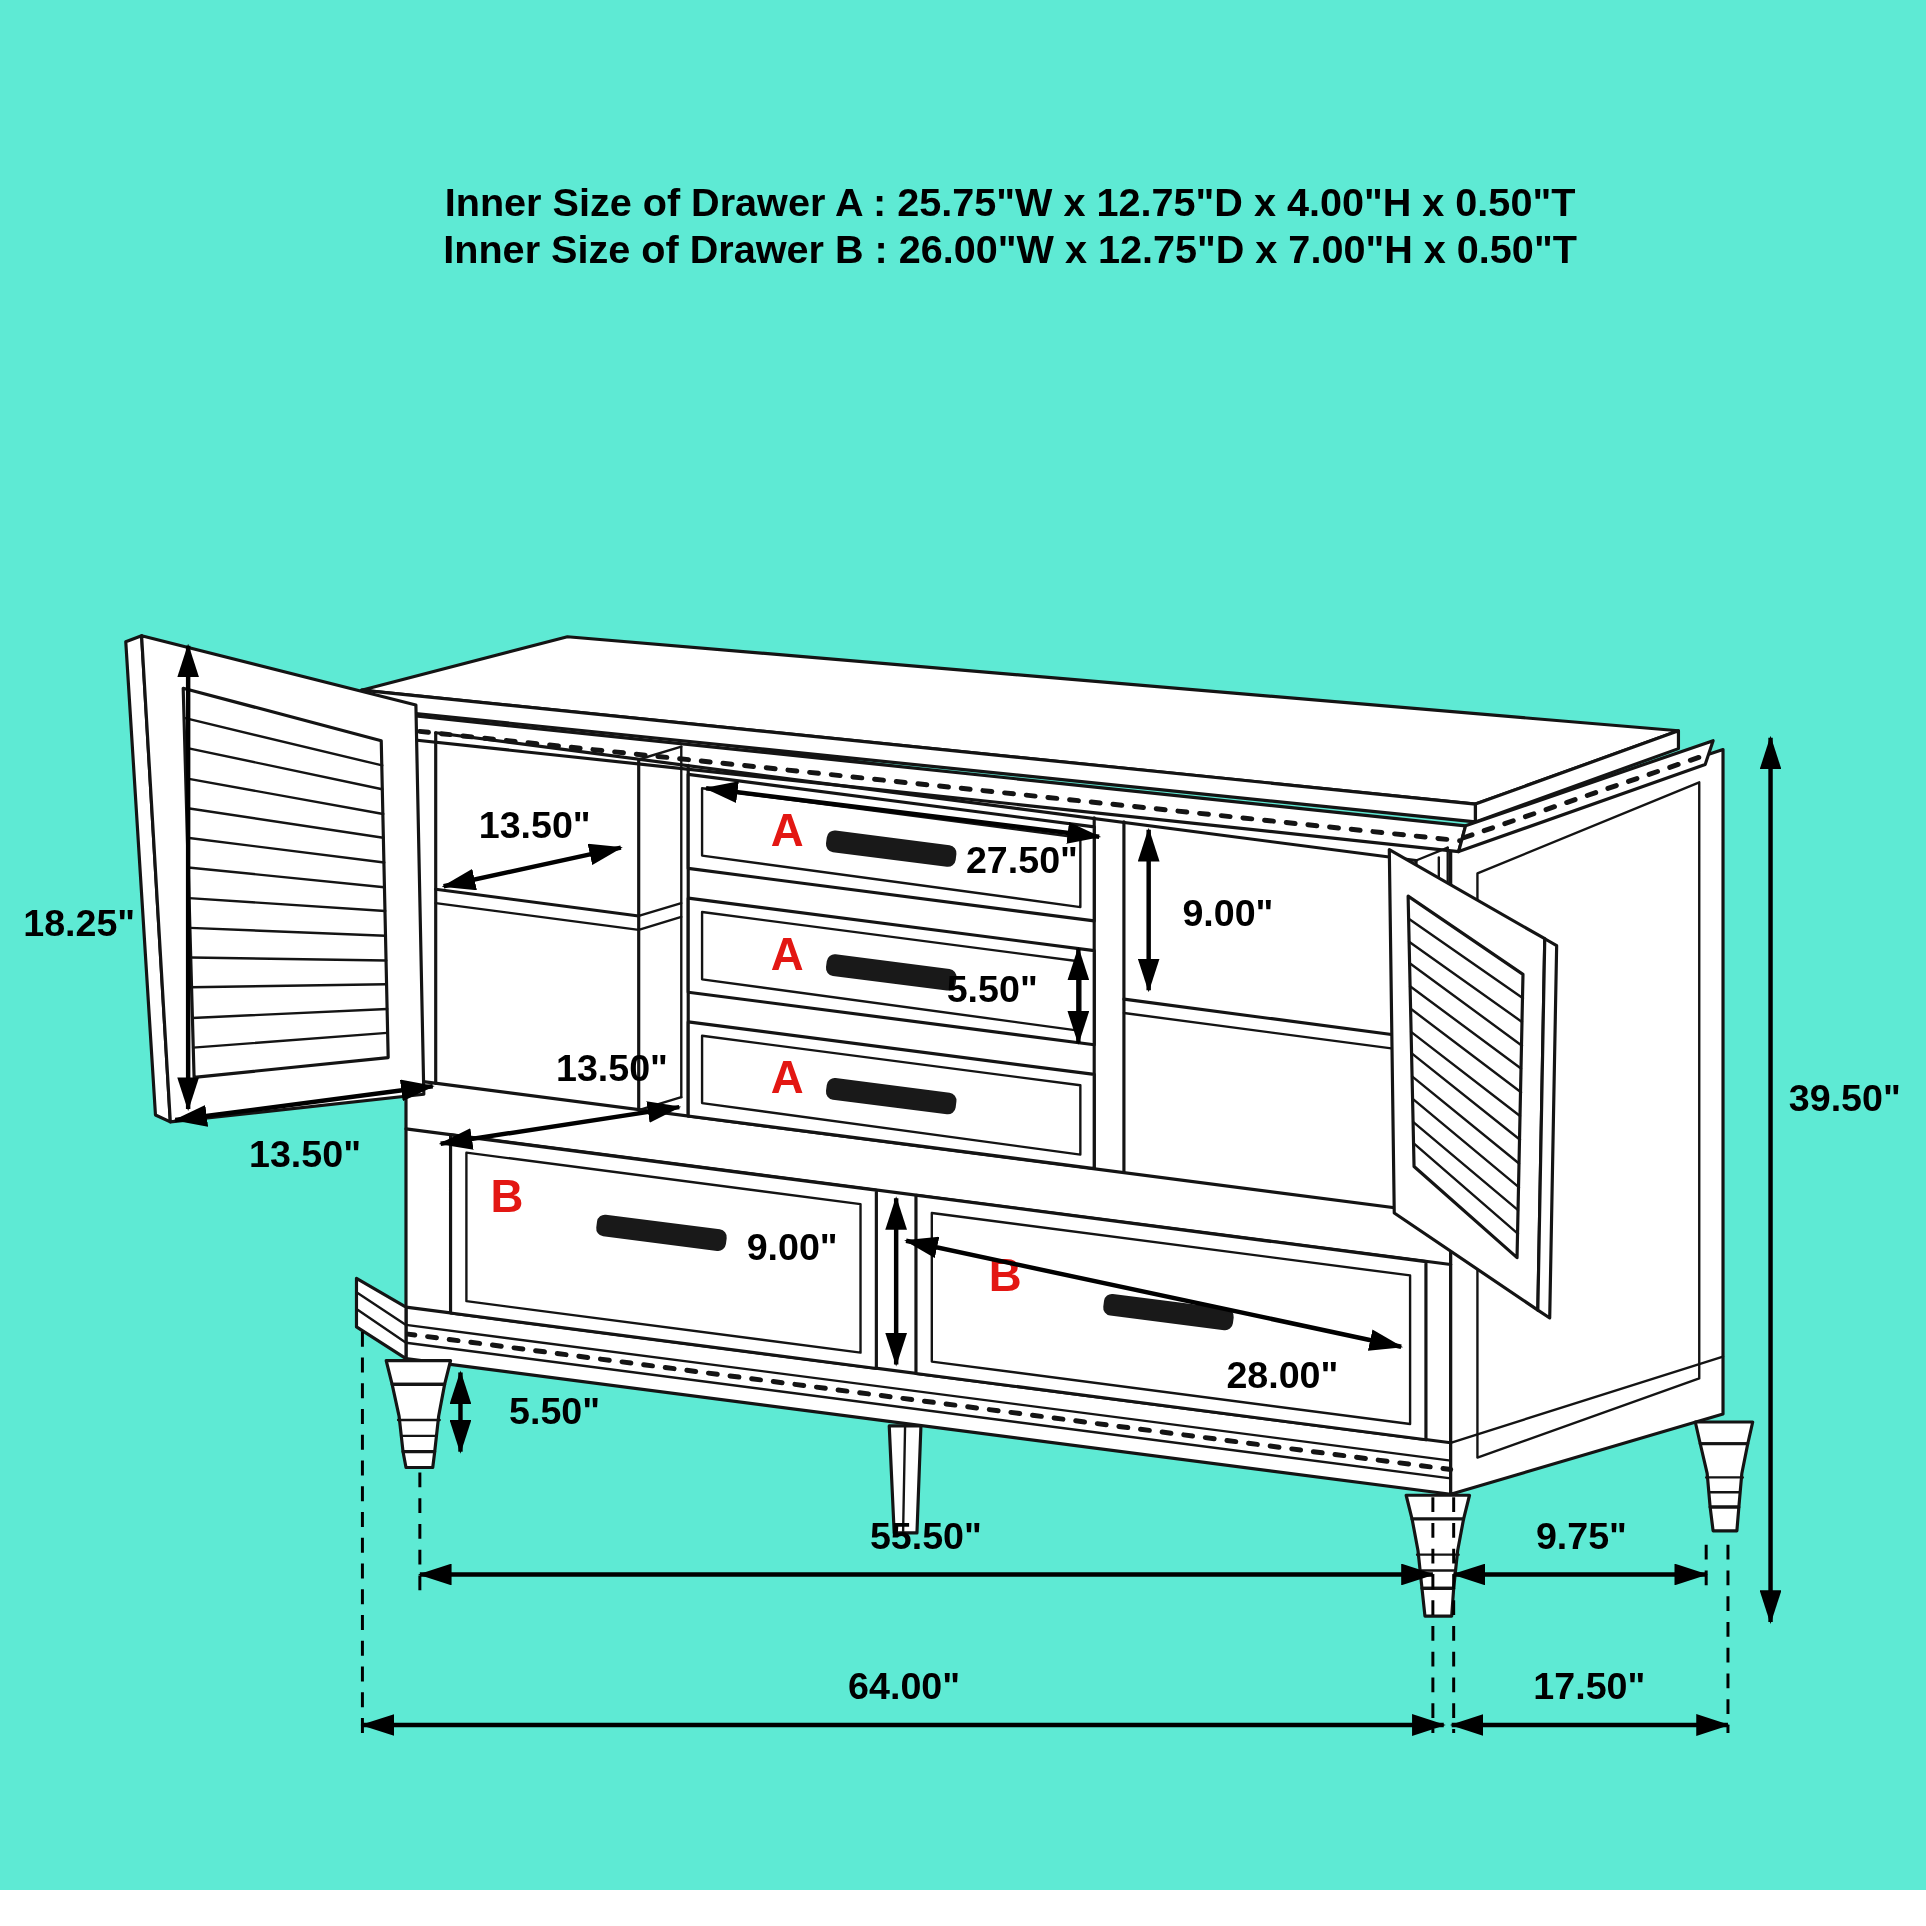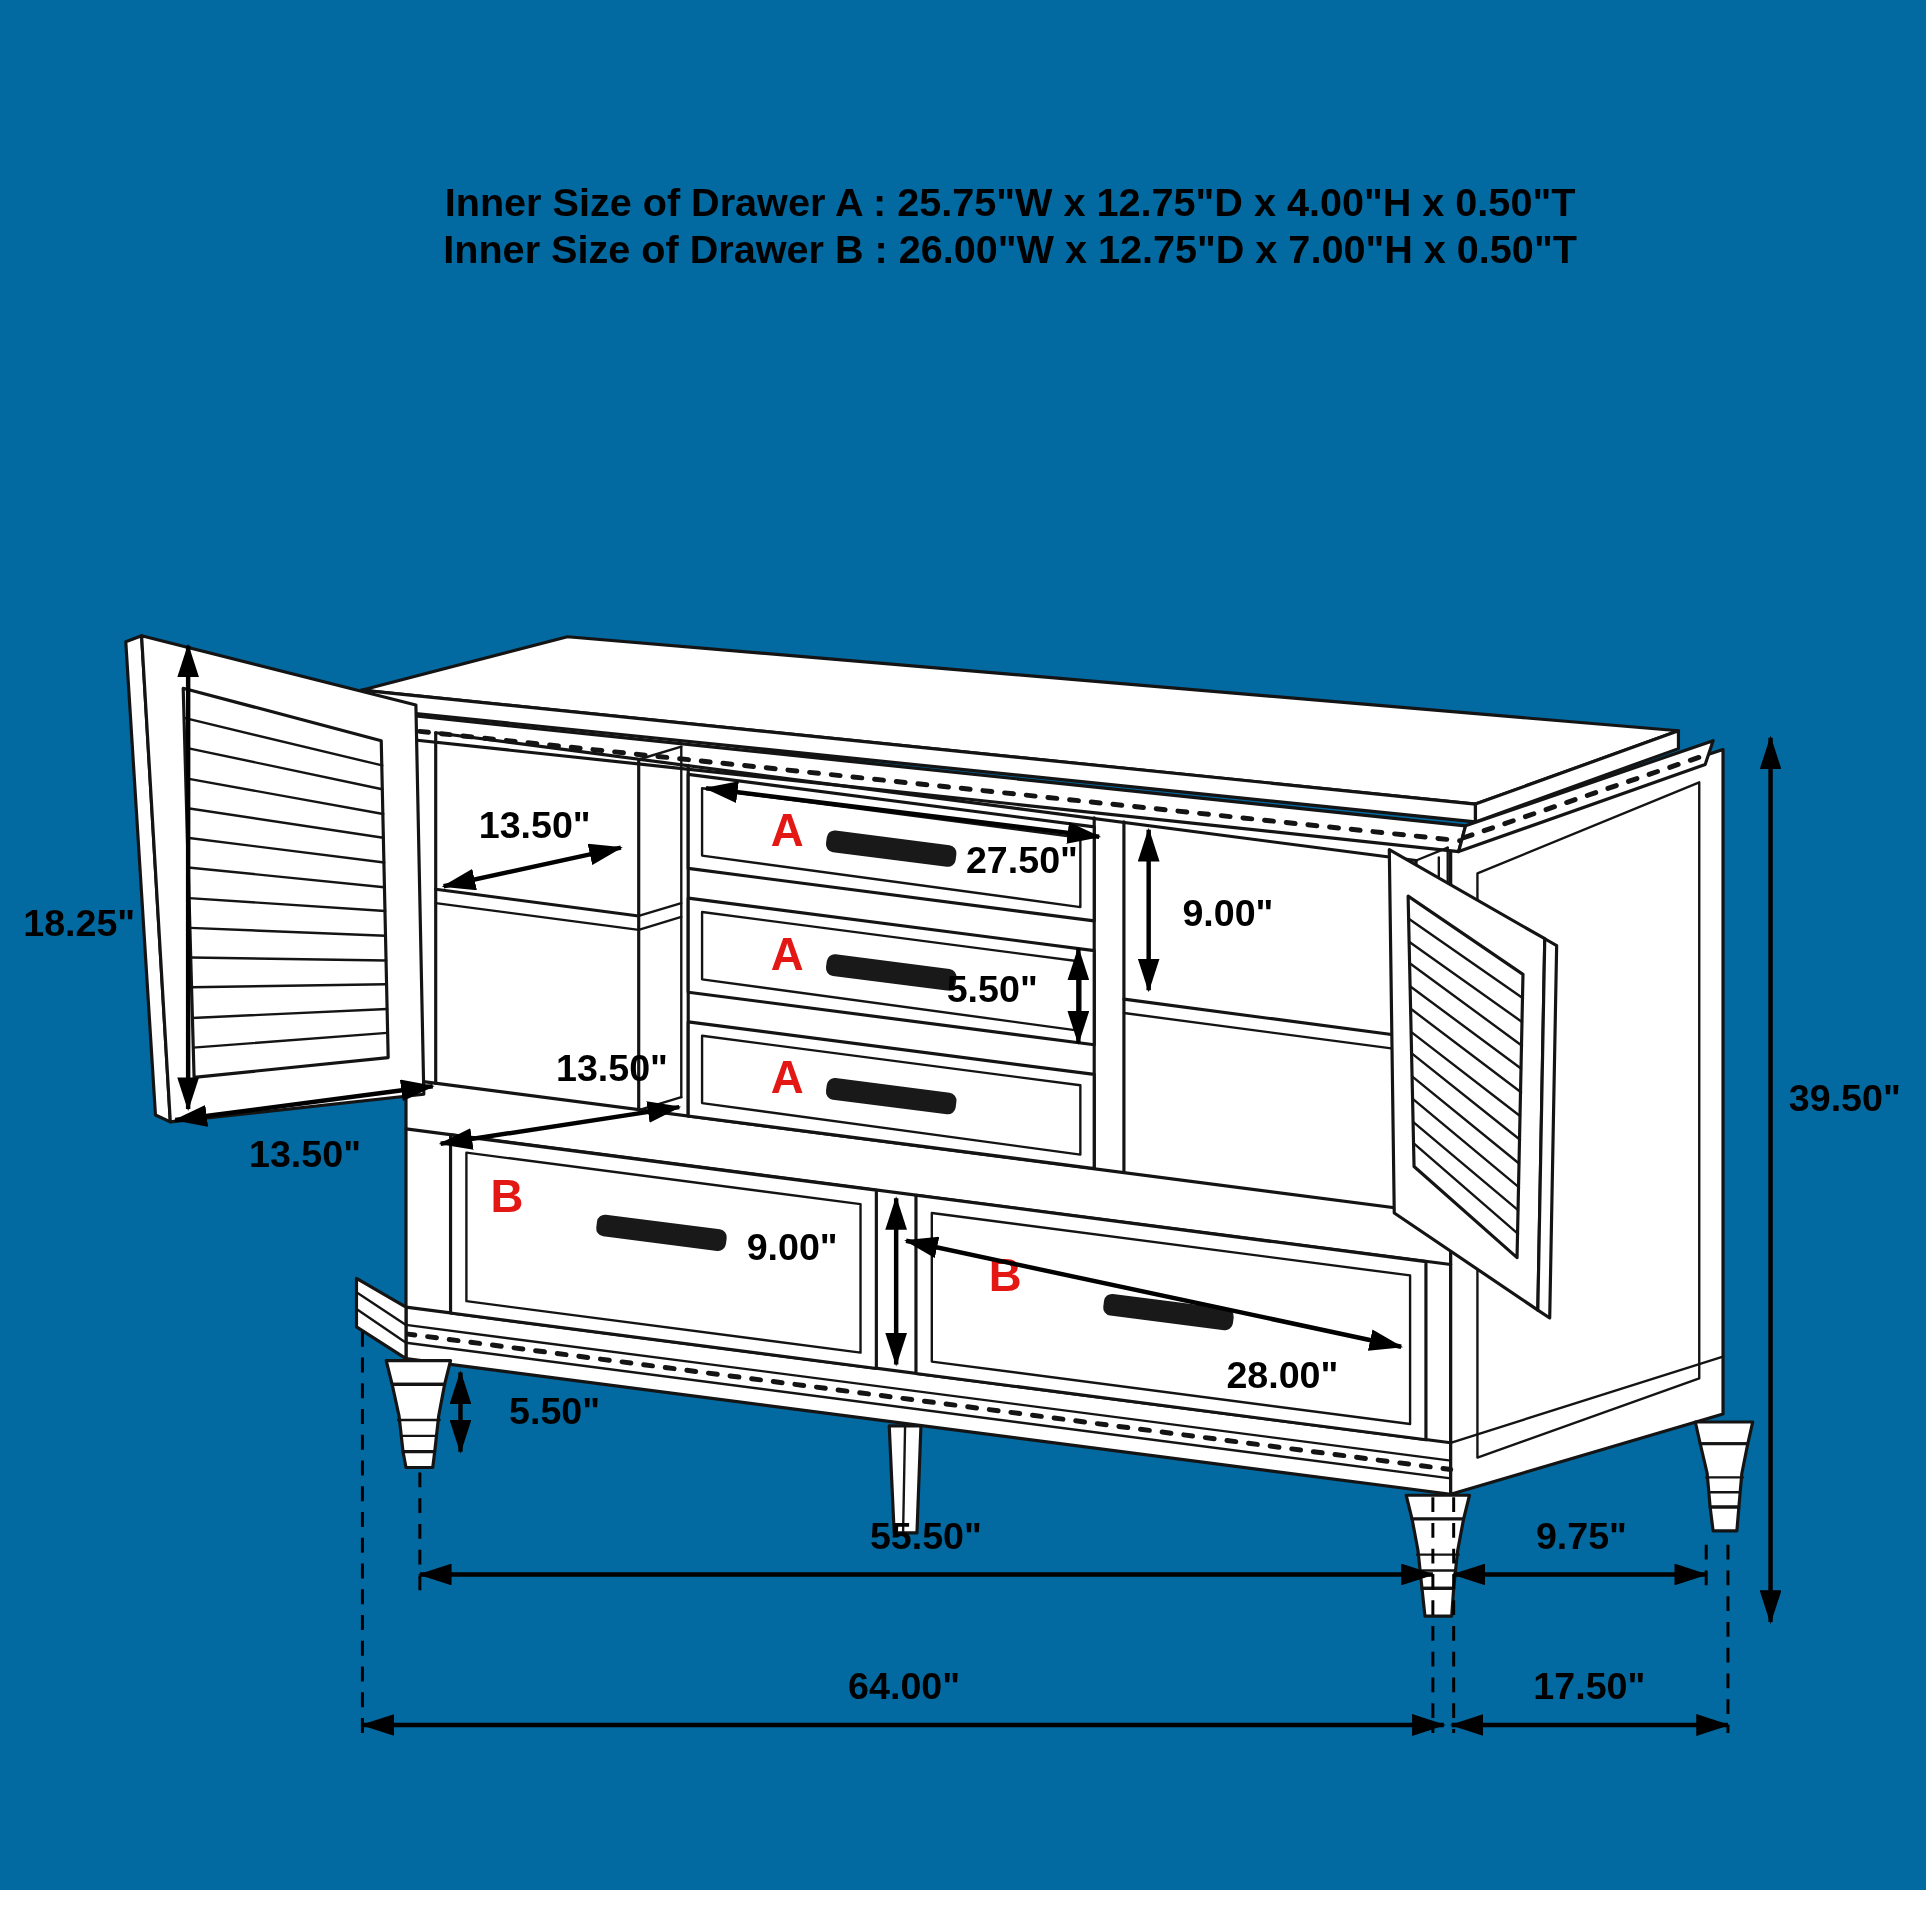--- a/index.html
+++ b/index.html
@@ -1,16 +1,16 @@
 <!DOCTYPE html>
 <html><head>
 <meta charset="utf-8">
 <style>
   html,body{margin:0;padding:0;background:#fff;}
-  .stage{position:relative;width:1927px;height:1890px;background:#0369a1;overflow:hidden;}
+  .stage{position:relative;width:1927px;height:1890px;background:#5eead4;overflow:hidden;}
   svg{position:absolute;left:0;top:0;width:1927px;height:1927px;}
   .fur{stroke:#141414;stroke-width:3.2;fill:none;stroke-linejoin:round;stroke-linecap:round;}
   .fill{fill:#ffffff;}
   .thin{stroke-width:2.4;}
   .deco{stroke-dasharray:9 13;stroke-width:5;}
   .handle{fill:#191919;stroke:none;}
   .dim{stroke:#000;stroke-width:4.5;fill:none;}
   .dash{stroke:#000;stroke-width:3;fill:none;stroke-dasharray:15 11;}
   text{font-family:"Liberation Sans","DejaVu Sans",sans-serif;}
   .lbl{font-size:38px;font-weight:bold;fill:#000;text-anchor:middle;dominant-baseline:middle;}

